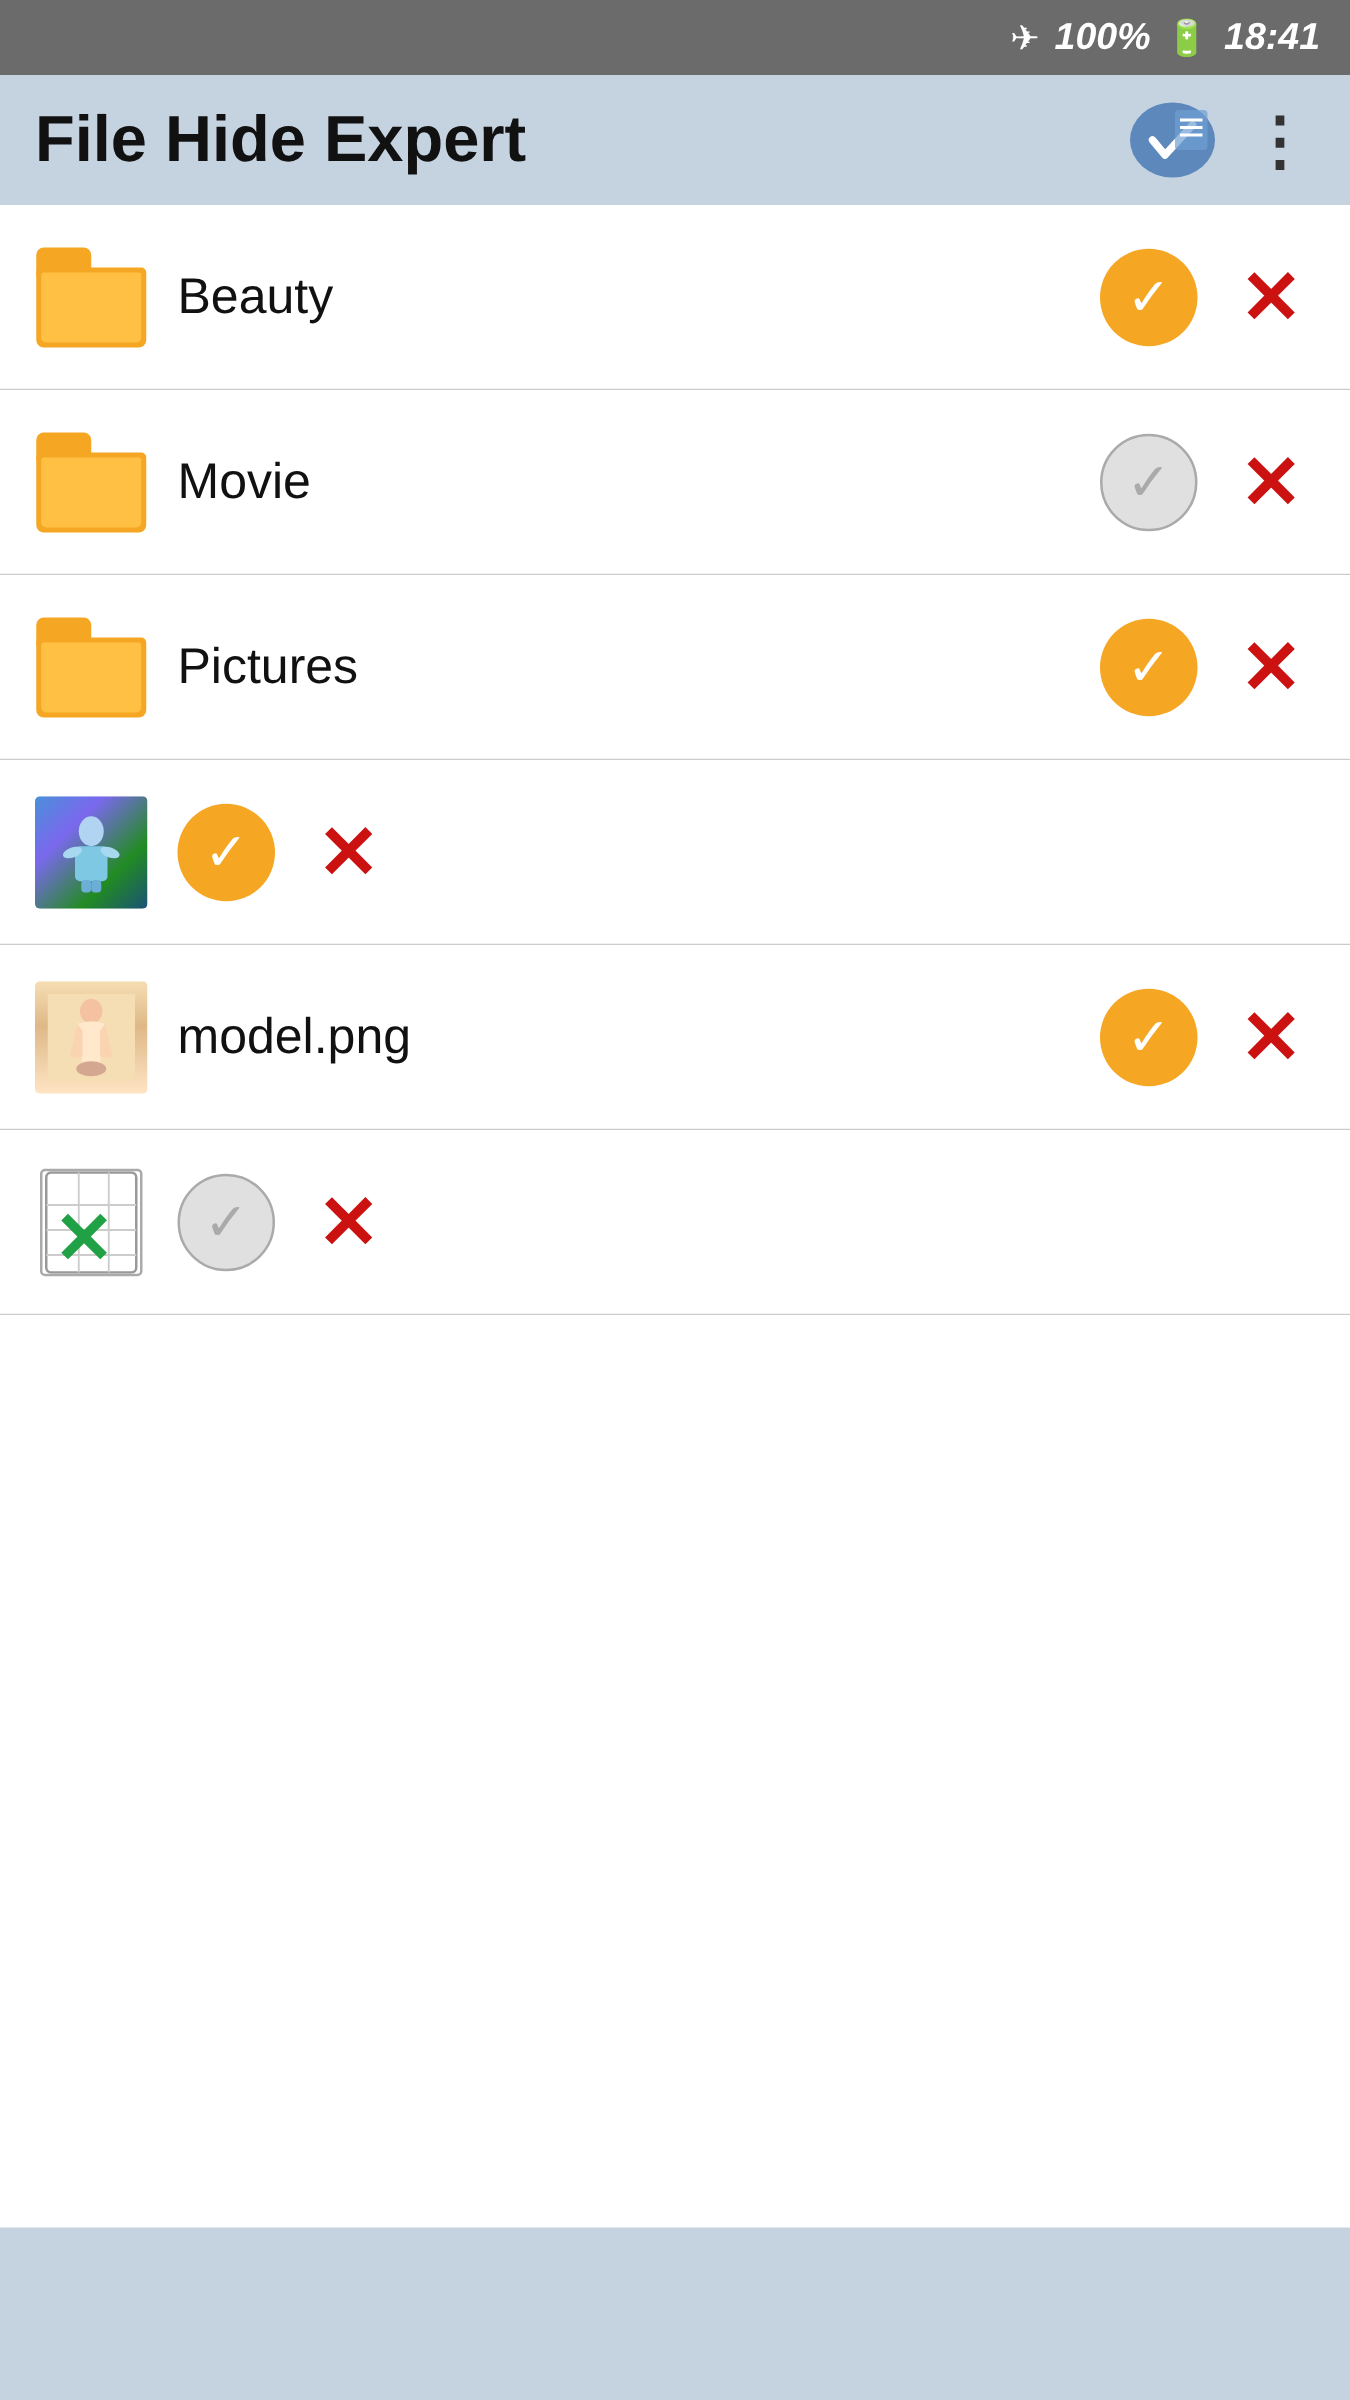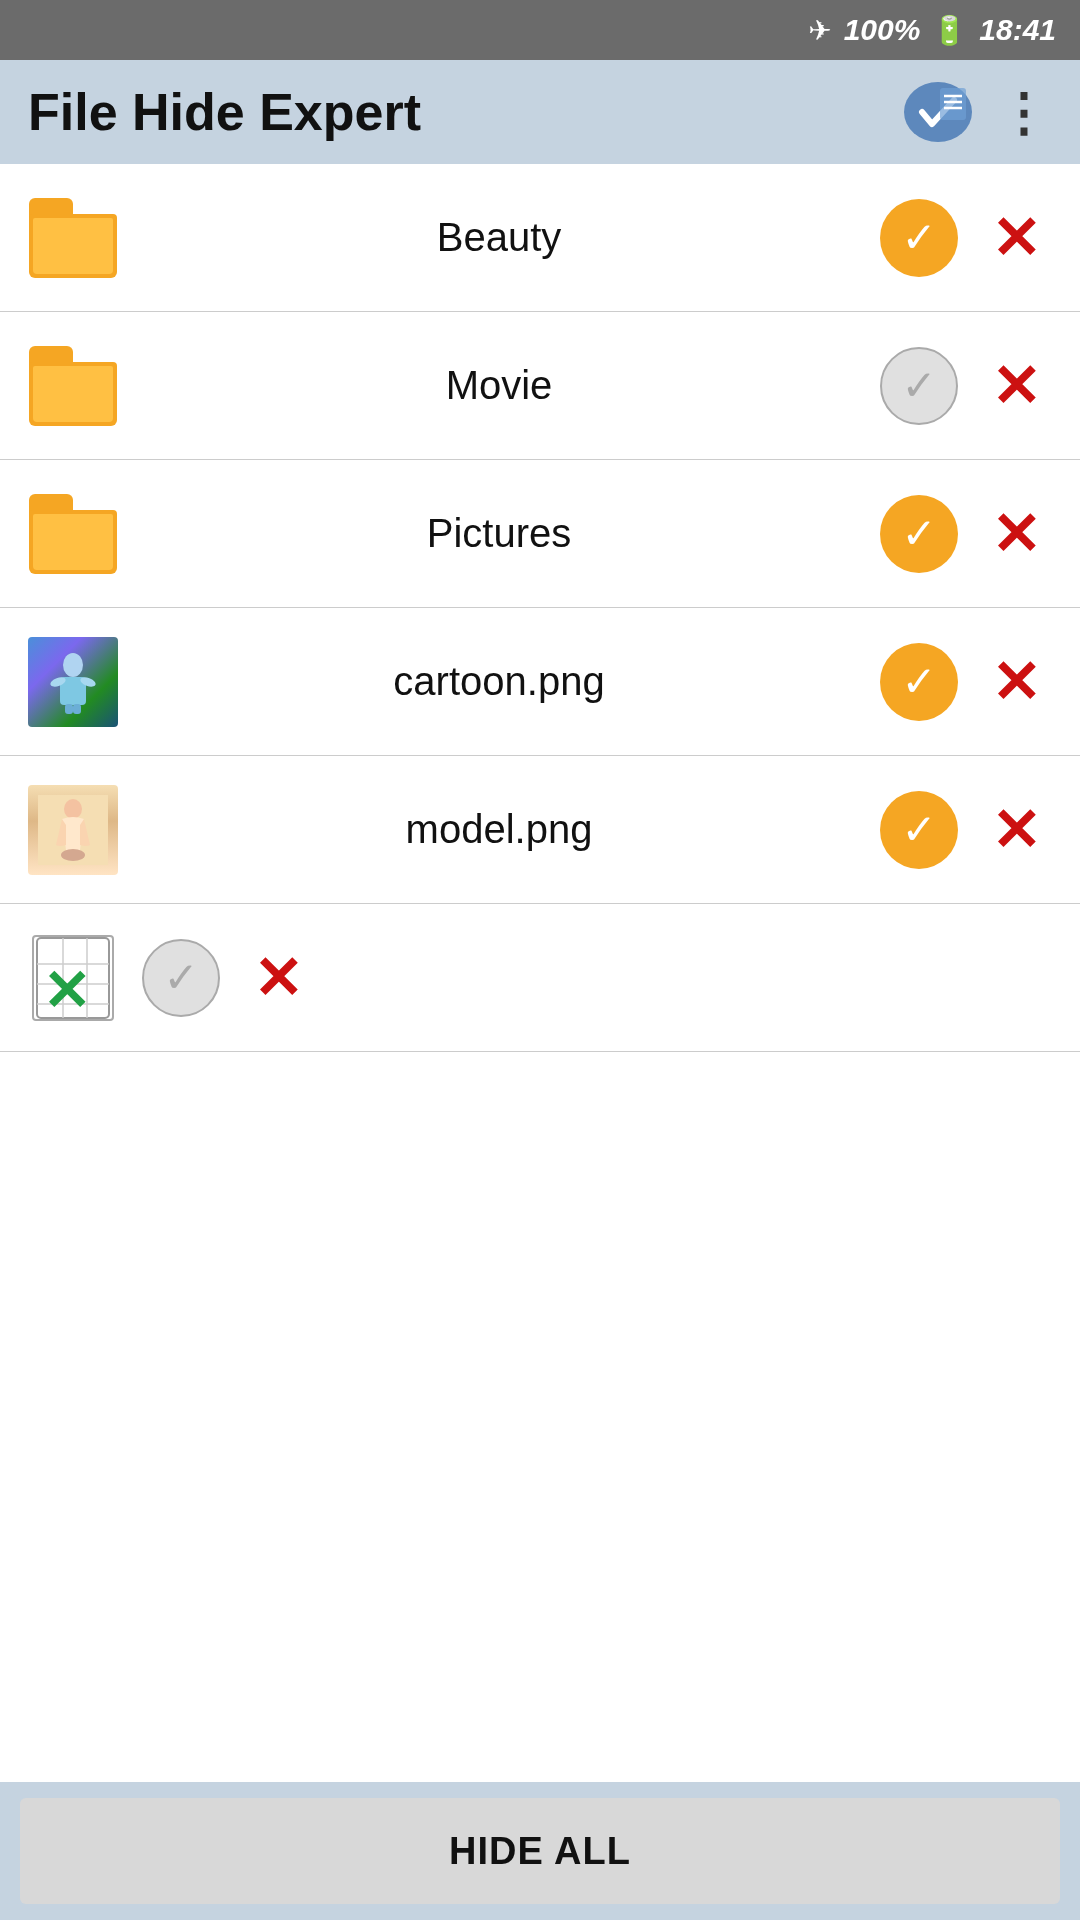--- a/index.html
+++ b/index.html
@@ -66,21 +66,20 @@
       overflow: hidden;
     }
 
     .file-item {
       display: flex;
       align-items: center;
       height: 148px;
       padding: 0 28px;
       border-bottom: 1px solid #cccccc;
       gap: 24px;
-      text-align: center;
     }
 
     .file-thumb {
       width: 90px;
       height: 90px;
       flex-shrink: 0;
       display: flex;
       align-items: center;
       justify-content: center;
       overflow: hidden;
@@ -336,21 +335,20 @@
           <rect width="70" height="70" fill="none"></rect>
           <ellipse cx="35" cy="18" rx="10" ry="12" fill="#b0d4f1"></ellipse>
           <rect x="22" y="30" width="26" height="28" rx="4" fill="#7ec8e3"></rect>
           <ellipse cx="20" cy="35" rx="8" ry="4" fill="#a8d8f0" transform="rotate(-20 20 35)"></ellipse>
           <ellipse cx="50" cy="35" rx="8" ry="4" fill="#a8d8f0" transform="rotate(20 50 35)"></ellipse>
           <rect x="27" y="57" width="8" height="10" rx="3" fill="#6baed6"></rect>
           <rect x="35" y="57" width="8" height="10" rx="3" fill="#6baed6"></rect>
         </svg>
       </div>
     </div>
-    <span class="file-name">cartoon.png</span>
     <div class="check-btn">
       <span class="checkmark">✓</span>
     </div>
     <div class="delete-btn">
       <span class="x-mark">✕</span>
     </div>
   </div>
 
   <div class="file-item">
     <div class="file-thumb">
@@ -395,14 +393,13 @@
       <span class="checkmark-inactive">✓</span>
     </div>
     <div class="delete-btn">
       <span class="x-mark">✕</span>
     </div>
   </div>
 
 </div>
 
 <div class="bottom-bar">
-  <button class="bottom-btn">HIDE ALL</button>
 </div>
 
 </body></html>

